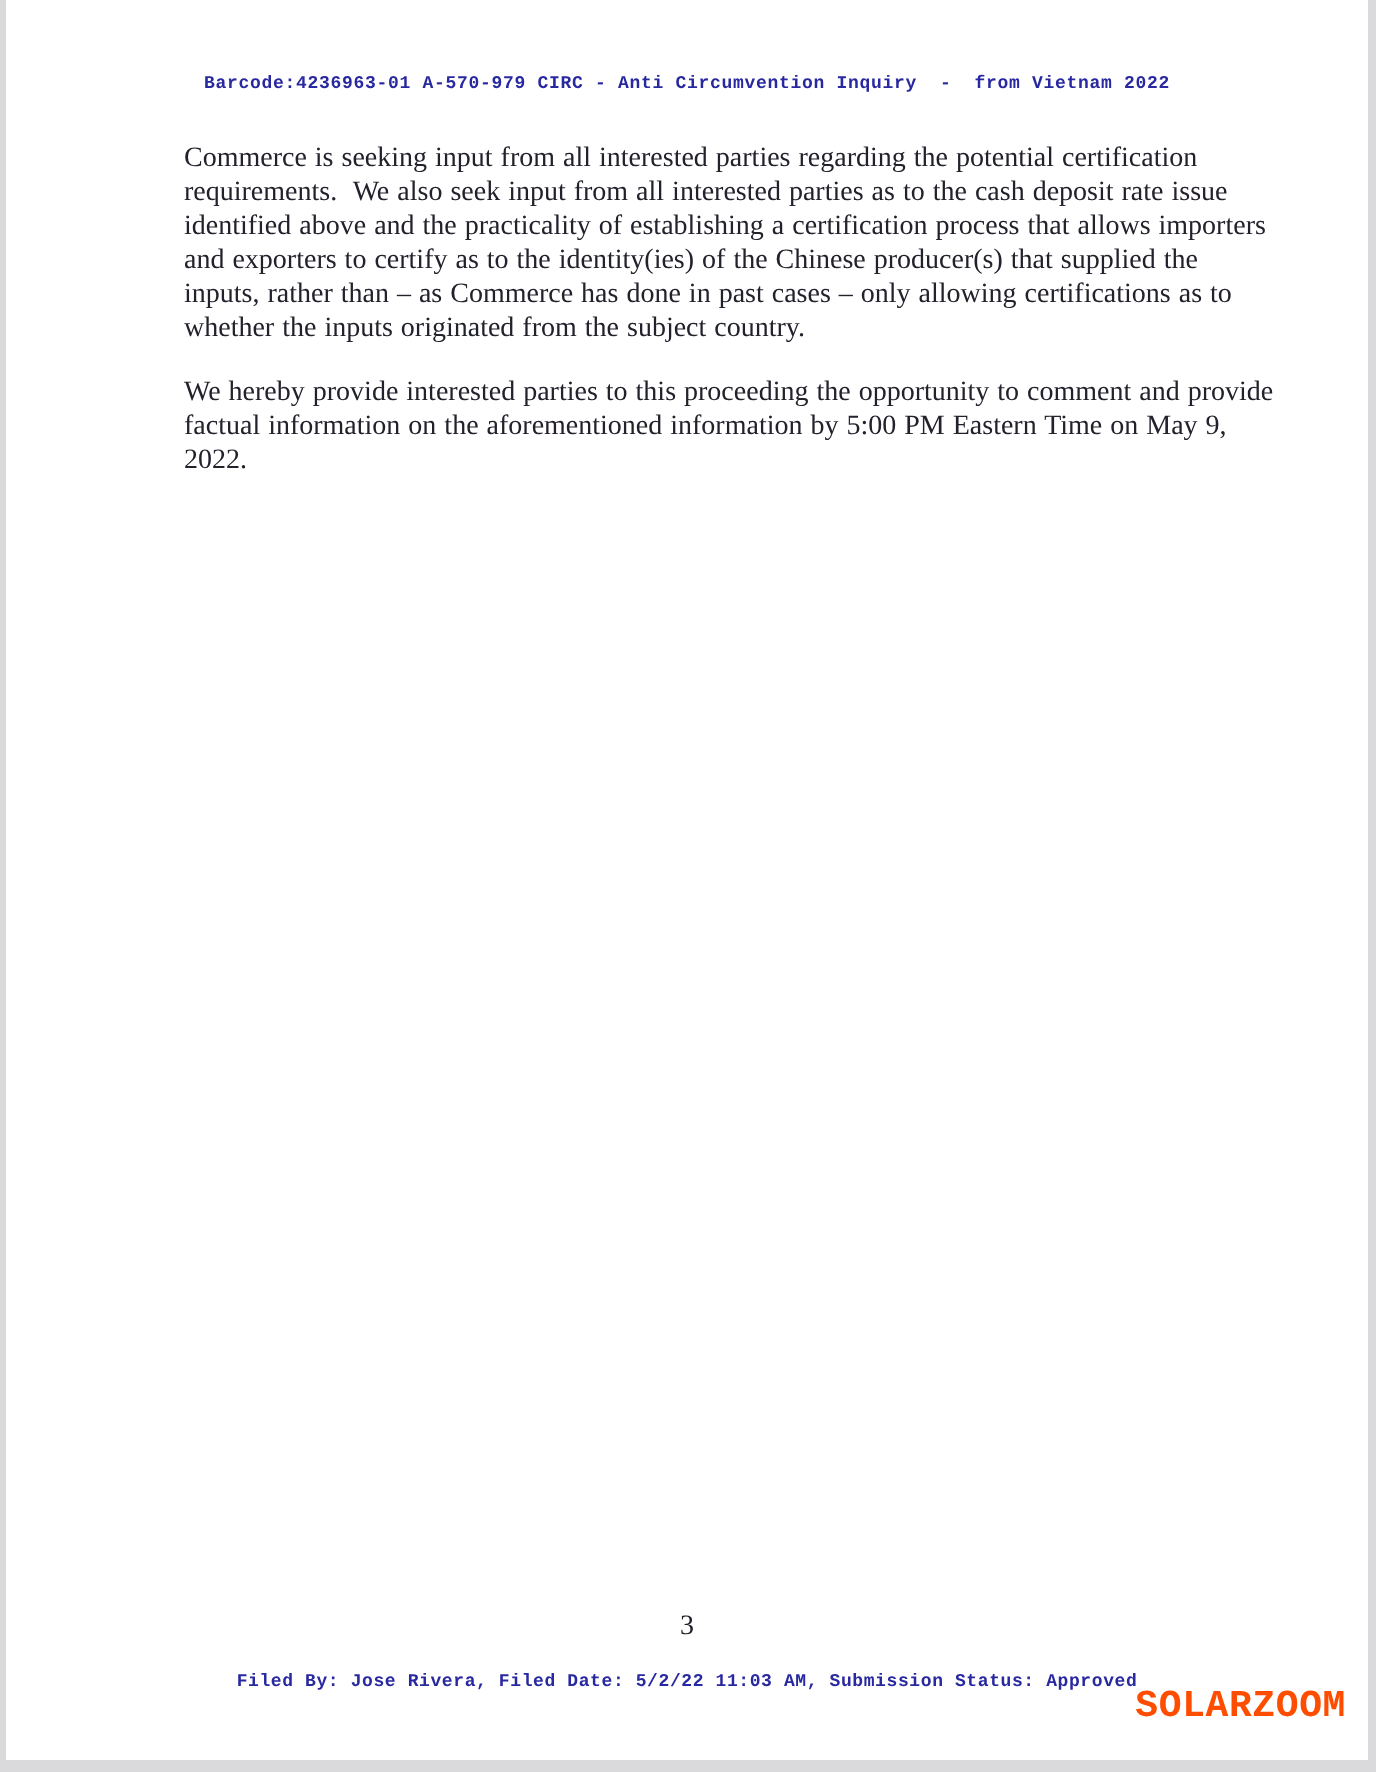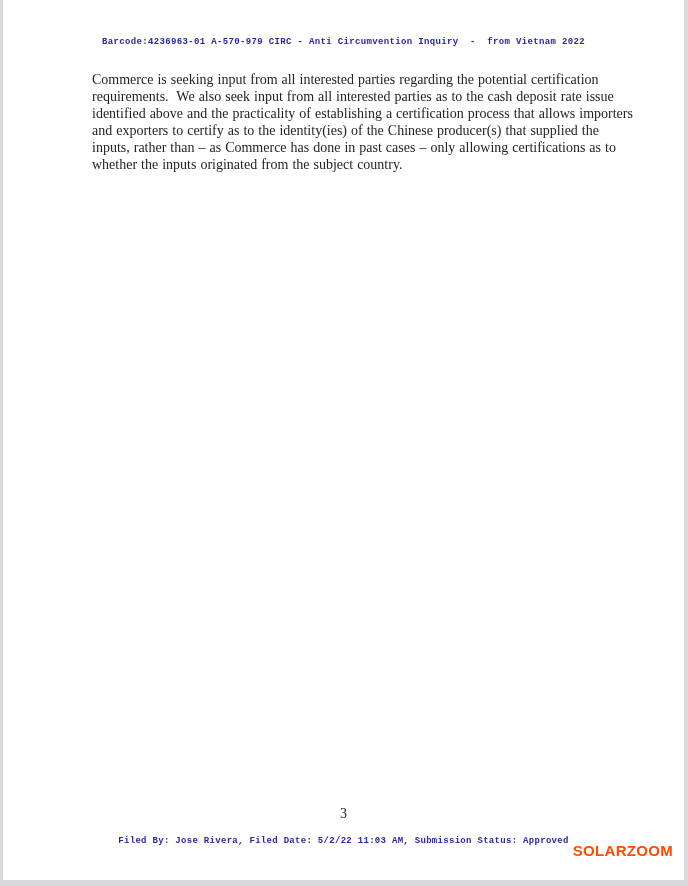--- a/index.html
+++ b/index.html
@@ -74,37 +74,38 @@
     font-weight: bold;
     font-size: 9px;
     letter-spacing: 0.3px;
     color: var(--filing-text-blue, #2828a0);
     white-space: pre;
   }
   .watermark {
     position: absolute;
     top: 842px;
     right: 11px;
-    font-family: Liberation Sans, sans-serif;
+    font-family: Liberation Mono, monospace;
     font-weight: bold;
-    font-size: 15px;
+    font-size: 19px;
     letter-spacing: 0.3px;
     color: var(--watermark-orange, #ff4d00);
   }
 </style>
 </head>
 <body>
 
 <div class="frame">
   <div class="page">
 
     <div class="barcode-header">Barcode:4236963-01 A-570-979 CIRC - Anti Circumvention Inquiry  -  from Vietnam 2022</div>
 
     <div class="doc-body">
       <p>Commerce is seeking input from all interested parties regarding the potential certification requirements.  We also seek input from all interested parties as to the cash deposit rate issue identified above and the practicality of establishing a certification process that allows importers and exporters to certify as to the identity(ies) of the Chinese producer(s) that supplied the inputs, rather than – as Commerce has done in past cases – only allowing certifications as to whether the inputs originated from the subject country.</p>
+      <p>We hereby provide interested parties to this proceeding the opportunity to comment and provide factual information on the aforementioned information by 5:00 PM Eastern Time on May 9, 2022.</p>
     </div>
 
     <div class="page-number">3</div>
 
     <div class="filing-footer">Filed By: Jose Rivera, Filed Date: 5/2/22 11:03 AM, Submission Status: Approved</div>
 
     <div class="watermark">SOLARZOOM</div>
 
   </div>
 </div>

